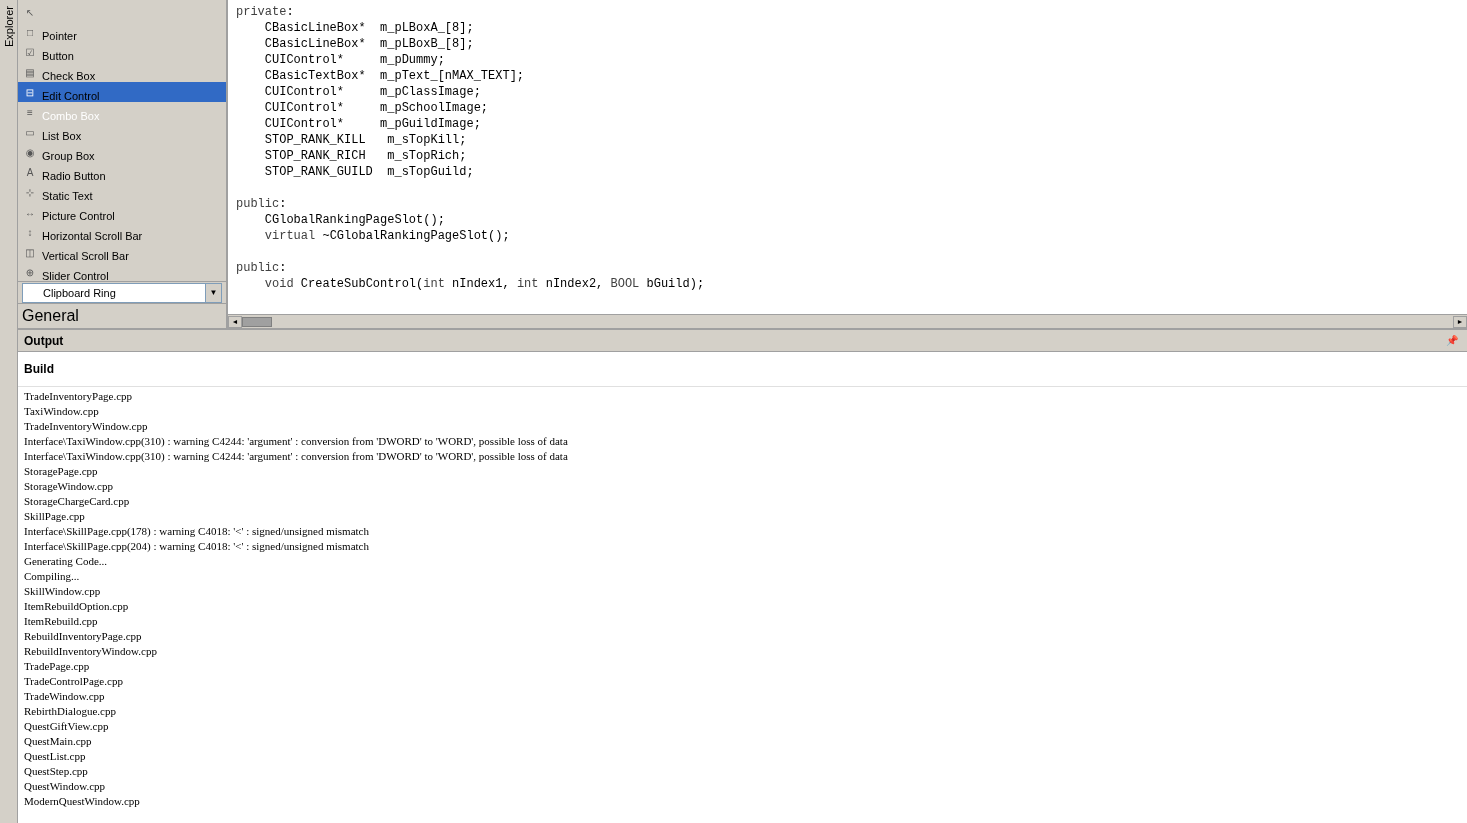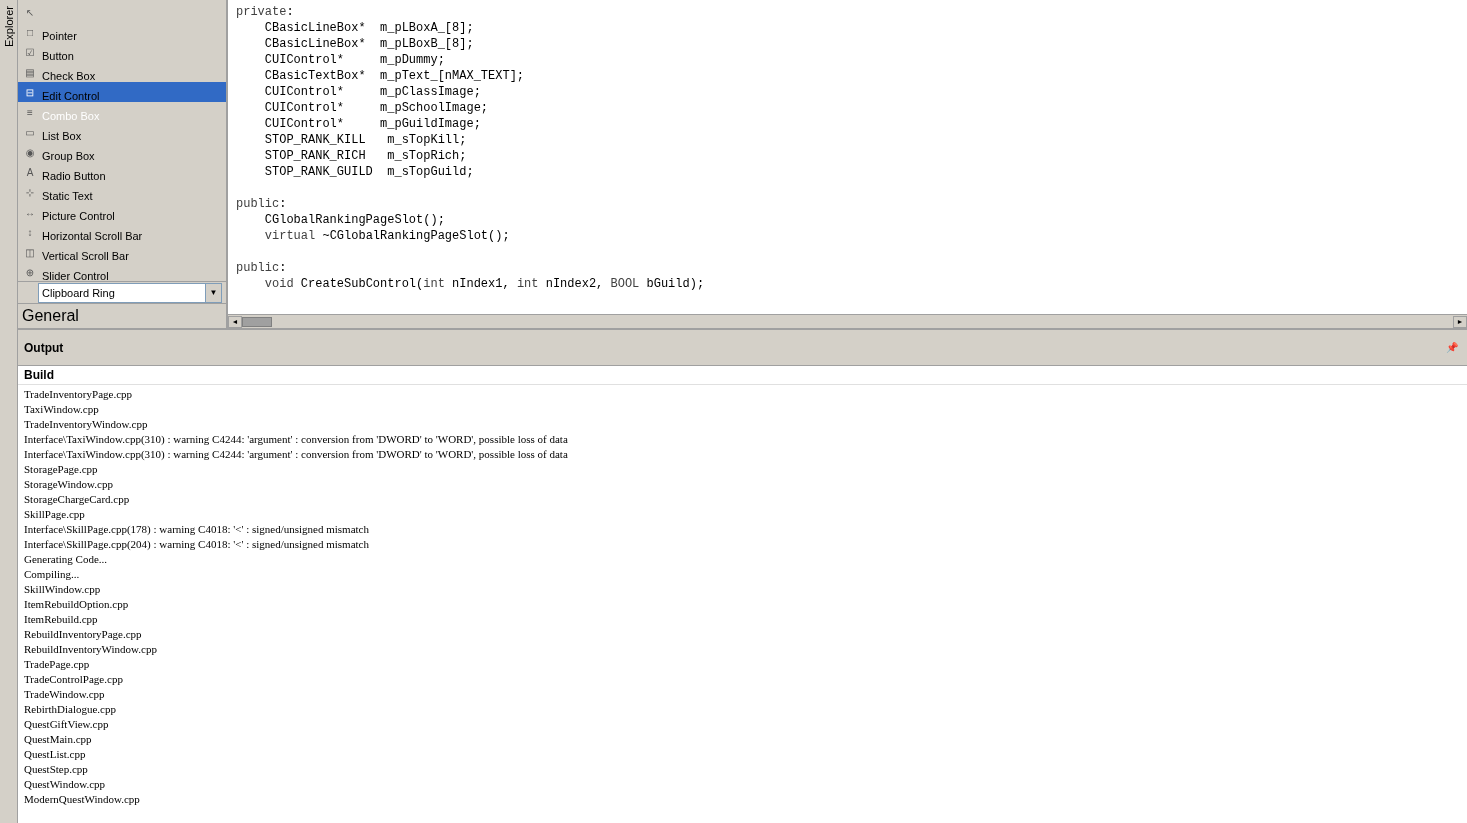--- a/index.html
+++ b/index.html
@@ -74,22 +74,21 @@
       border-top: 1px solid #a0a0a0;
     }
 
     .clipboard-ring-select {
       flex: 1;
       height: 20px;
       font-size: 11px;
       background: white;
       border: 1px solid #7f9db9;
       appearance: none;
-      padding: 0 3px;
-      margin-left: 16px;
+      padding: 0 20px;
     }
 
     .clipboard-ring-dropdown-btn {
       width: 16px;
       height: 20px;
       background: #d4d0c8;
       border: 1px solid #7f9db9;
       border-left: none;
       display: flex;
       align-items: center;
@@ -179,21 +178,21 @@
       overflow: hidden;
     }
 
     .output-header {
       display: flex;
       align-items: center;
       justify-content: space-between;
       padding: 2px 6px;
       background: #d4d0c8;
       border-bottom: 1px solid #a0a0a0;
-      height: 36px;
+      height: 22px;
     }
 
     .output-title {
       font-size: 12px;
       font-weight: bold;
     }
 
     .output-pin-btn {
       width: 16px;
       height: 16px;
@@ -206,21 +205,21 @@
 
     .output-content {
       flex: 1;
       overflow: hidden;
       background: white;
       display: flex;
       flex-direction: column;
     }
 
     .build-header {
-      padding: 2px 6px;
+      padding: 10px 6px;
       font-size: 12px;
       font-weight: bold;
       background: white;
       border-bottom: 1px solid #e0e0e0;
     }
 
     .build-log {
       flex: 1;
       overflow-y: auto;
       padding: 2px 6px;

